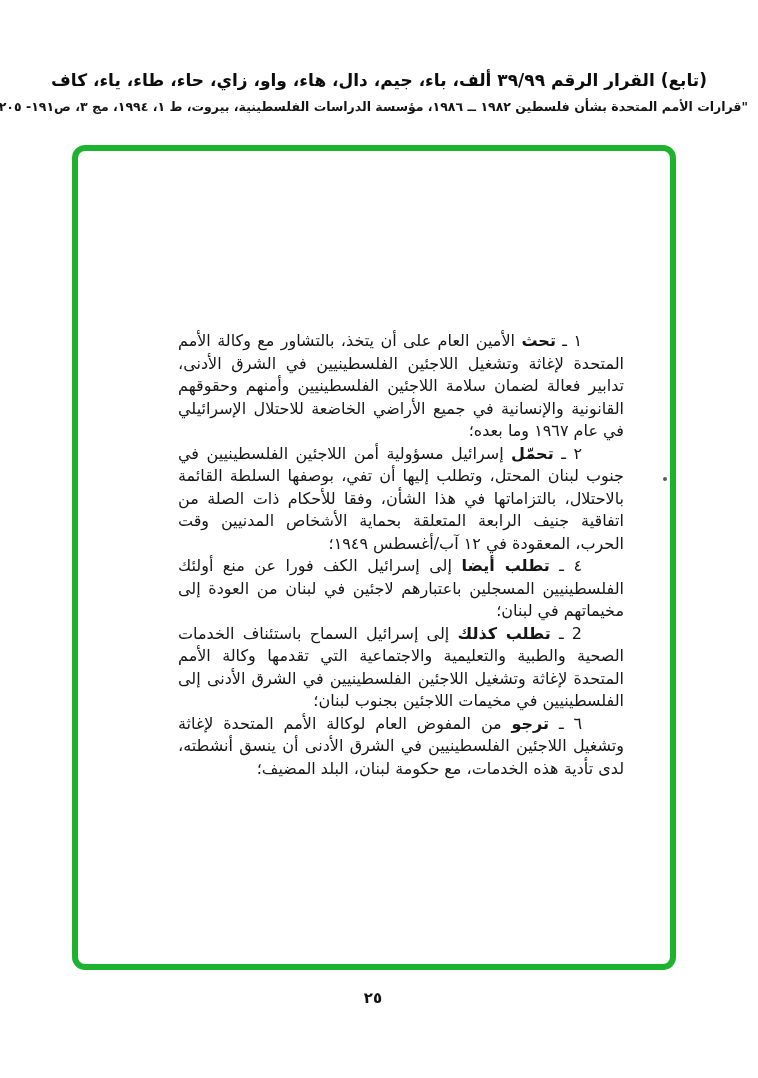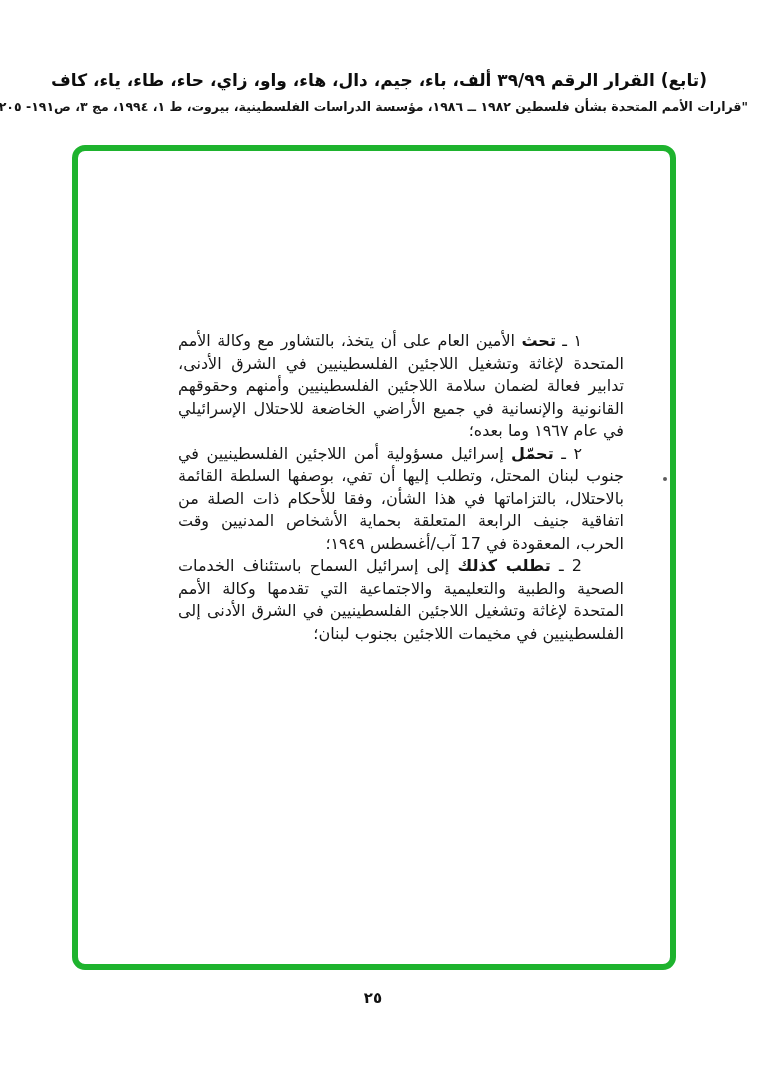--- a/index.html
+++ b/index.html
@@ -63,26 +63,28 @@
   <div class="hdr-source">"قرارات الأمم المتحدة بشأن فلسطين ١٩٨٢ ــ ١٩٨٦، مؤسسة الدراسات الفلسطينية، بيروت، ط ١، ١٩٩٤، مج ٣، ص١٩١- ٢٠٥"</div>
 
   <div class="frame" style="border-color: rgb(30, 179, 46);">
 
     <div class="ink-dot"></div>
 
     <div class="textcol">
 
       <p class="para"><span class="num">١ ـ</span> <span class="lead">تحث</span> <span class="rest">الأمين العام على أن يتخذ، بالتشاور مع وكالة الأمم المتحدة لإغاثة وتشغيل اللاجئين الفلسطينيين في الشرق الأدنى، تدابير فعالة لضمان سلامة اللاجئين الفلسطينيين وأمنهم وحقوقهم القانونية والإنسانية في جميع الأراضي الخاضعة للاحتلال الإسرائيلي في عام ١٩٦٧ وما بعده؛</span></p>
 
-      <p class="para"><span class="num">٢ ـ</span> <span class="lead">تحمّل</span> <span class="rest">إسرائيل مسؤولية أمن اللاجئين الفلسطينيين في جنوب لبنان المحتل، وتطلب إليها أن تفي، بوصفها السلطة القائمة بالاحتلال، بالتزاماتها في هذا الشأن، وفقا للأحكام ذات الصلة من اتفاقية جنيف الرابعة المتعلقة بحماية الأشخاص المدنيين وقت الحرب، المعقودة في 17 آب/أغسطس ١٩٤٩؛</span></p>
+      <p class="para"><span class="num">٢ ـ</span> <span class="lead">تحمّل</span> <span class="rest">إسرائيل مسؤولية أمن اللاجئين الفلسطينيين في جنوب لبنان المحتل، وتطلب إليها أن تفي، بوصفها السلطة القائمة بالاحتلال، بالتزاماتها في هذا الشأن، وفقا للأحكام ذات الصلة من اتفاقية جنيف الرابعة المتعلقة بحماية الأشخاص المدنيين وقت الحرب، المعقودة في ١٢ آب/أغسطس ١٩٤٩؛</span></p>
 
 
+      <p class="para"><span class="num">٤ ـ</span> <span class="lead">تطلب أيضا</span> <span class="rest">إلى إسرائيل الكف فورا عن منع أولئك الفلسطينيين المسجلين باعتبارهم لاجئين في لبنان من العودة إلى مخيماتهم في لبنان؛</span></p>
 
       <p class="para"><span class="num">2 ـ</span> <span class="lead">تطلب كذلك</span> <span class="rest">إلى إسرائيل السماح باستئناف الخدمات الصحية والطبية والتعليمية والاجتماعية التي تقدمها وكالة الأمم المتحدة لإغاثة وتشغيل اللاجئين الفلسطينيين في الشرق الأدنى إلى الفلسطينيين في مخيمات اللاجئين بجنوب لبنان؛</span></p>
 
+      <p class="para"><span class="num">٦ ـ</span> <span class="lead">ترجو</span> <span class="rest">من المفوض العام لوكالة الأمم المتحدة لإغاثة وتشغيل اللاجئين الفلسطينيين في الشرق الأدنى أن ينسق أنشطته، لدى تأدية هذه الخدمات، مع حكومة لبنان، البلد المضيف؛</span></p>
 
 
     </div>
   </div>
 
   <div class="pagenum">٢٥</div>
 
 </div>
 
 </body></html>

